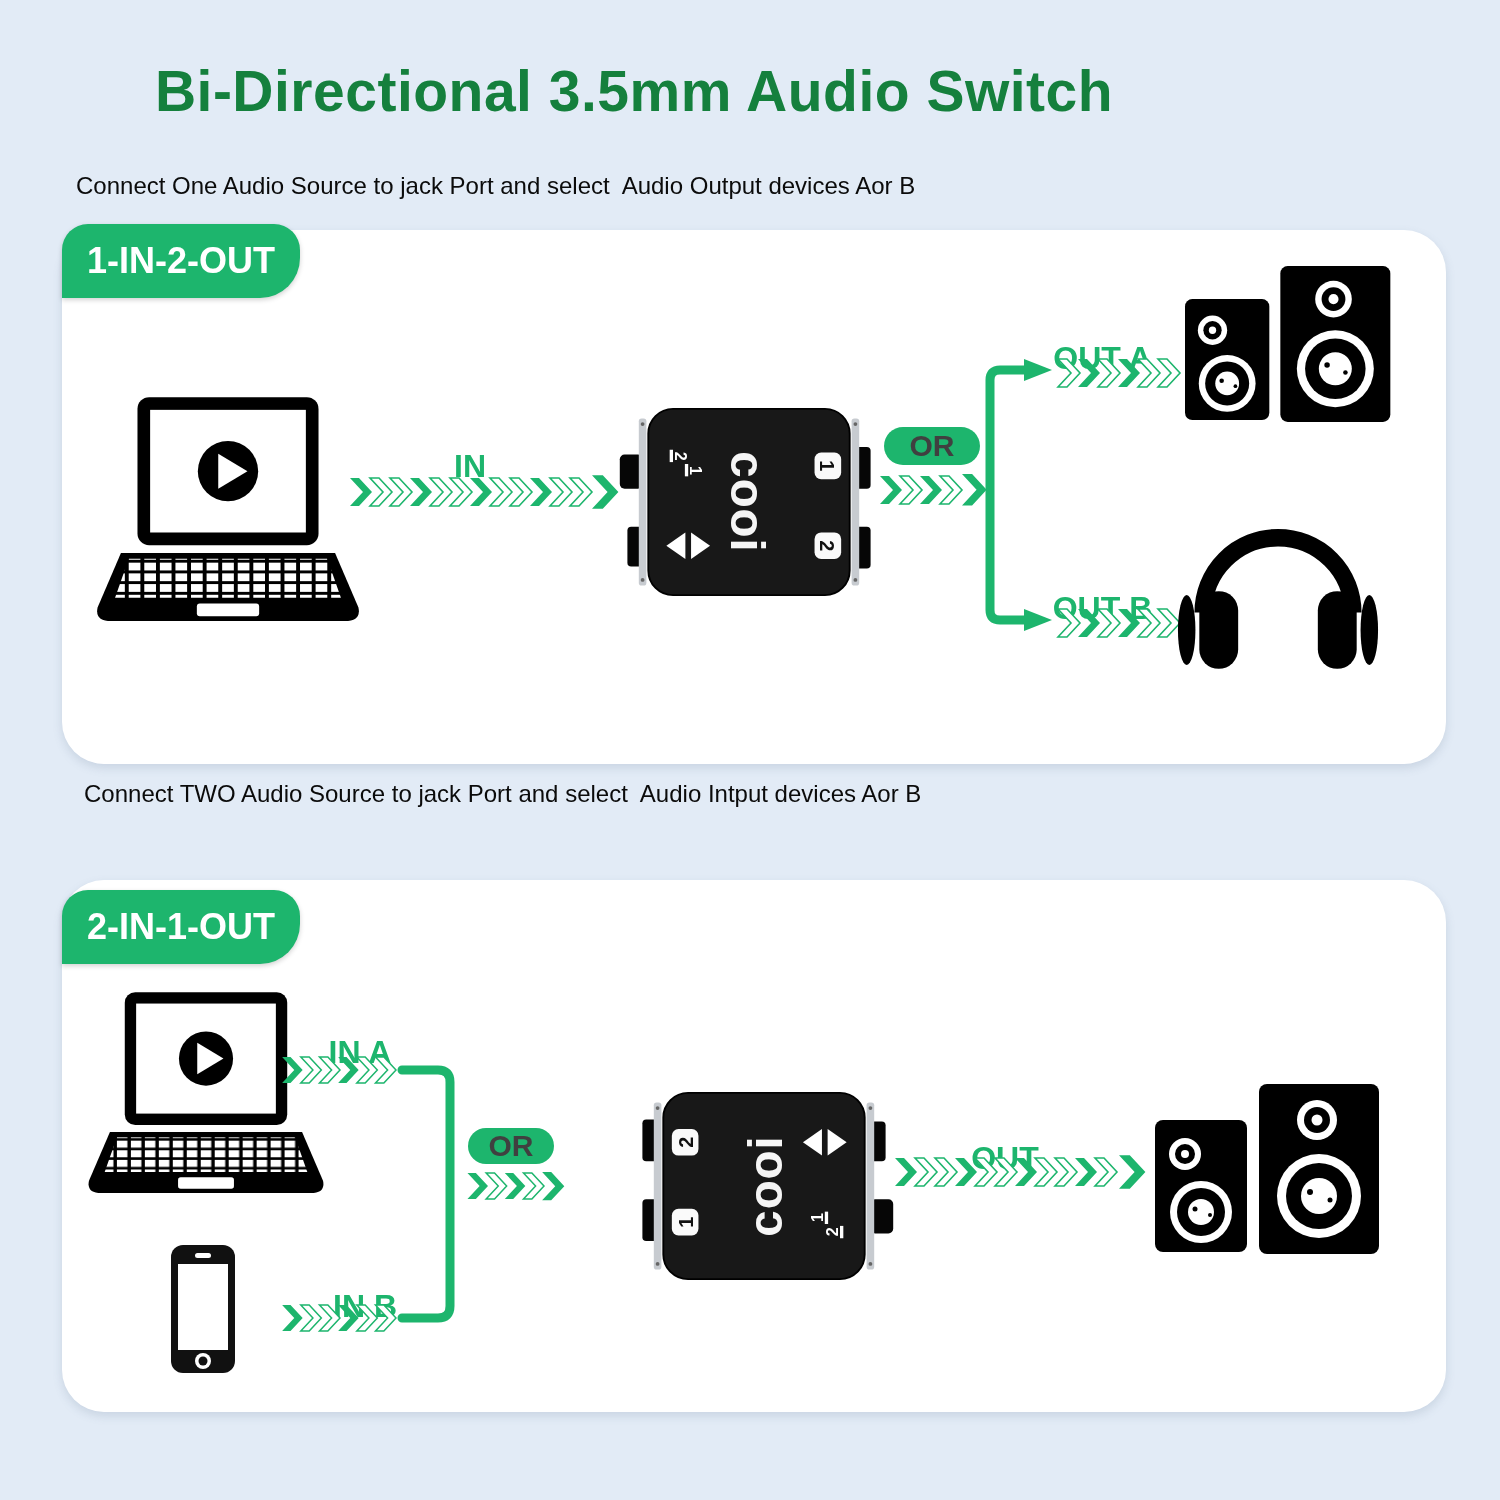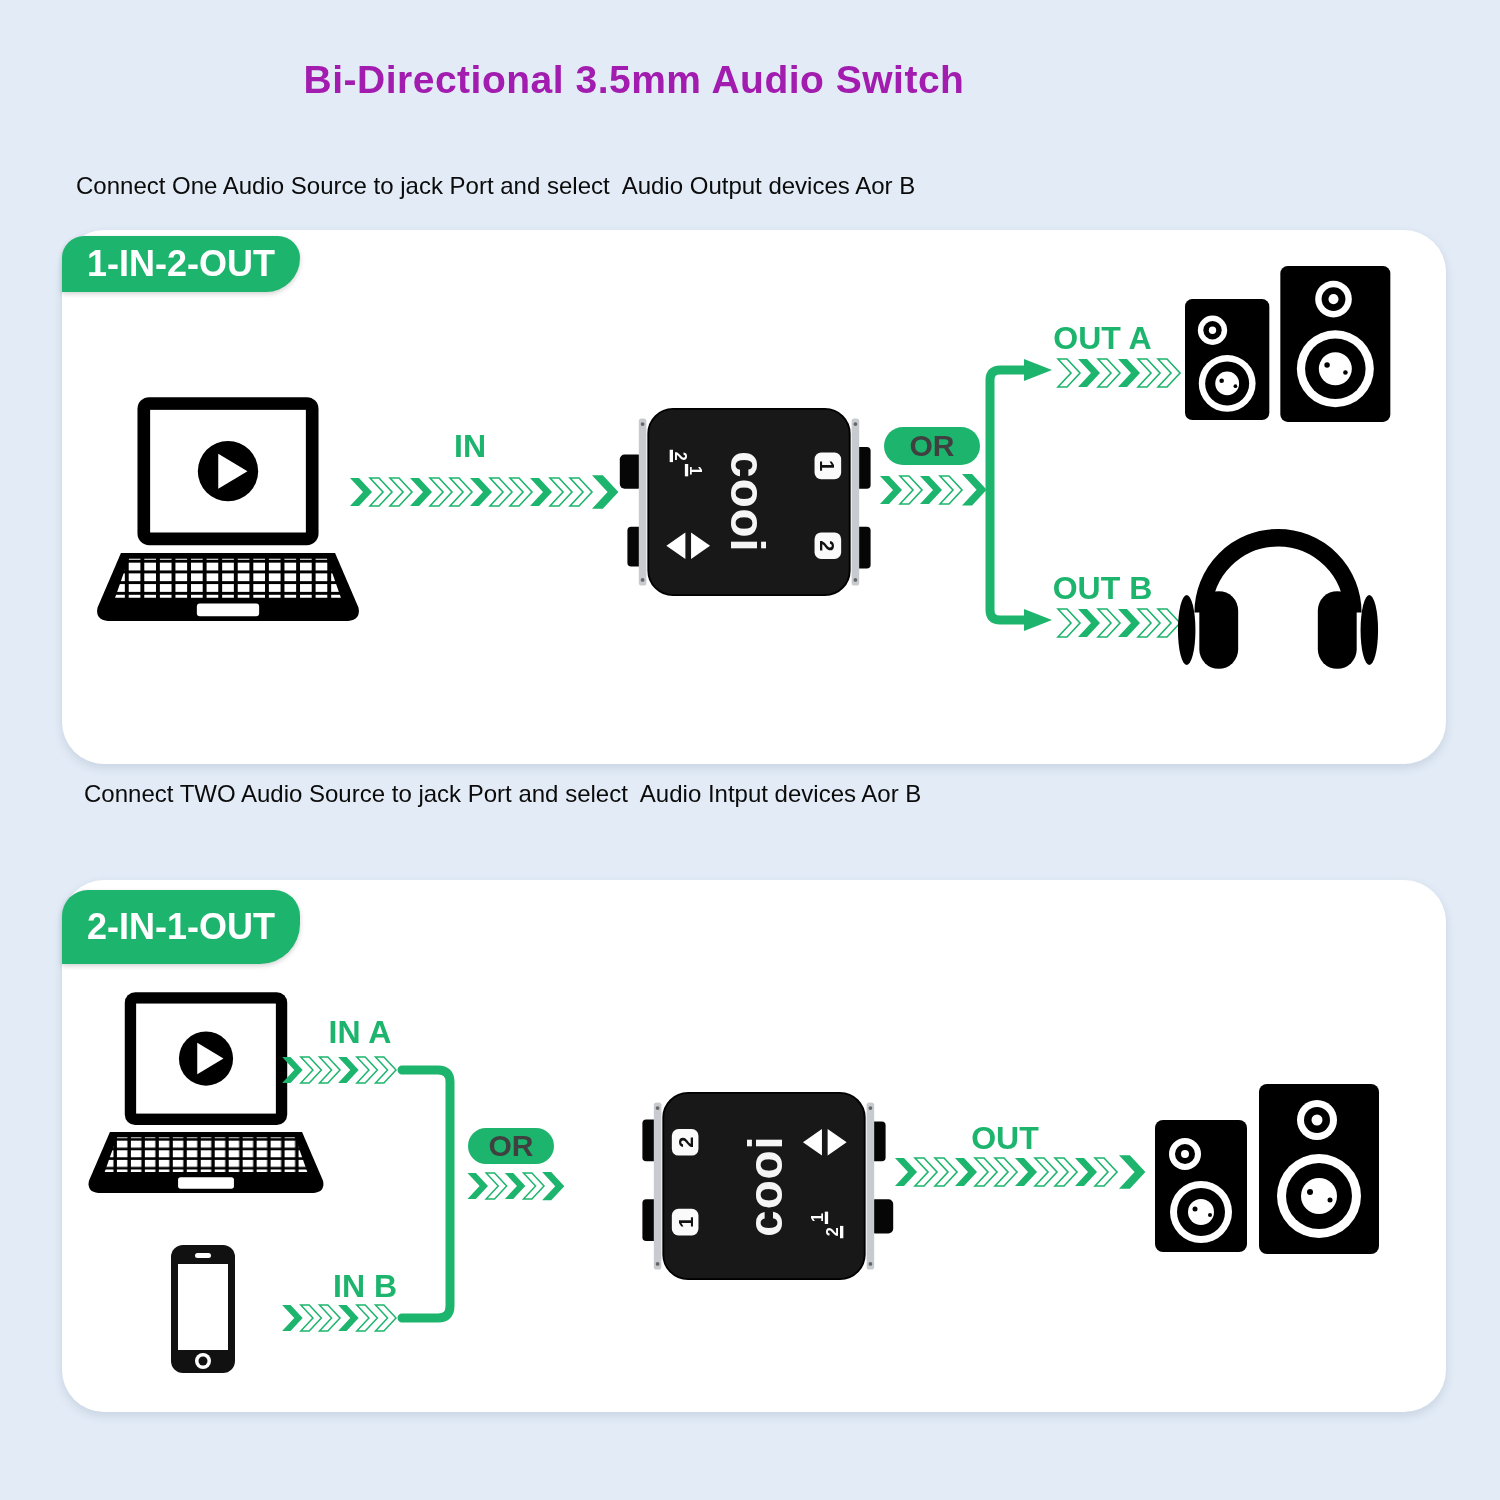--- a/index.html
+++ b/index.html
@@ -10,37 +10,37 @@
   html,body{margin:0;padding:0;}
   body{
     width:1500px;height:1500px;
     background:var(--bg);
     font-family:"Liberation Sans","DejaVu Sans",sans-serif;
     position:relative;overflow:hidden;
   }
   .abs{position:absolute;}
   .title{
     left:0;top:58px;width:1268px;text-align:center;
-    font-size:39px;font-weight:bold;color:#a21caf;letter-spacing:.5px;
+    font-size:57px;font-weight:bold;color:#15803d;letter-spacing:.5px;
   }
   .caption{
     font-size:24px;color:var(--ink);white-space:pre;
   }
   .panel{
     background:#fff;border-radius:42px;
     box-shadow:0 4px 10px rgba(90,110,140,.18);
   }
   .badge{
     background:var(--green);color:#fff;font-weight:bold;font-size:36px;
     display:flex;align-items:center;justify-content:center;
     border-radius:26px 26px 40px 0;
     box-shadow:0 2px 5px rgba(0,0,0,.18);
   }
   .glabel{
-    color:var(--green);font-weight:bold;font-size:32px;text-align:center;
+    color:var(--green);font-weight:bold;font-size:32px;text-align:center;margin-top:20px;
   }
   .pill{
     background:var(--green);color:#404040;font-weight:bold;font-size:30px;
     display:flex;align-items:center;justify-content:center;border-radius:20px;
   }
   .cs{fill:var(--green);}
   .co{fill:#fff;stroke:var(--green);stroke-width:1.6;}
   svg{display:block;overflow:visible;}
   .rot180{transform:rotate(180deg);}
 </style>
@@ -55,21 +55,21 @@
     </pattern>
   </defs>
 </svg>
 
 <div class="abs title">Bi-Directional 3.5mm Audio Switch</div>
 
 <div class="abs caption" style="left:76px;top:172px">Connect One Audio Source to jack Port and select  Audio Output devices Aor B</div>
 
 <div class="abs panel" style="left:62px;top:230px;width:1384px;height:534px"></div>
 
-<div class="abs badge" style="left:62px;top:236px;width:238px;height:56px">1-IN-2-OUT</div>
+<div class="abs badge" style="left:62px;top:224px;width:238px;height:74px">1-IN-2-OUT</div>
 
 <svg class="abs" style="left:82px;top:390px" width="292" height="248" viewBox="0 0 300 252">
   <rect x="57" y="6" width="186" height="152" rx="12" fill="#000"></rect>
   <rect x="70" y="19" width="160" height="126" fill="#fff"></rect>
   <g>
     <circle cx="150" cy="82" r="31" fill="#000"></circle>
     <path d="M140 64 L170 82 L140 100 Z" fill="#fff"></path>
   </g>
   <path d="M40 166 H260 L284 222 Q287 236 270 236 H30 Q13 236 16 222 Z" fill="#000"></path>
   <path d="M48 172 H252 L266 212 H34 Z" fill="url(#kb)"></path>

